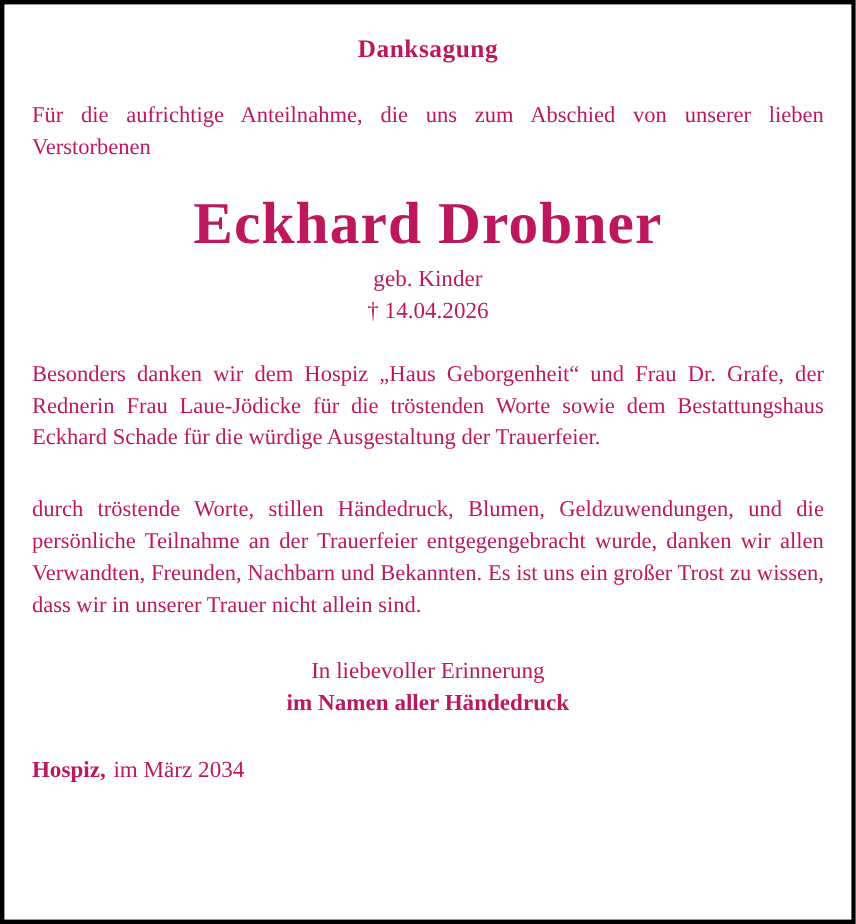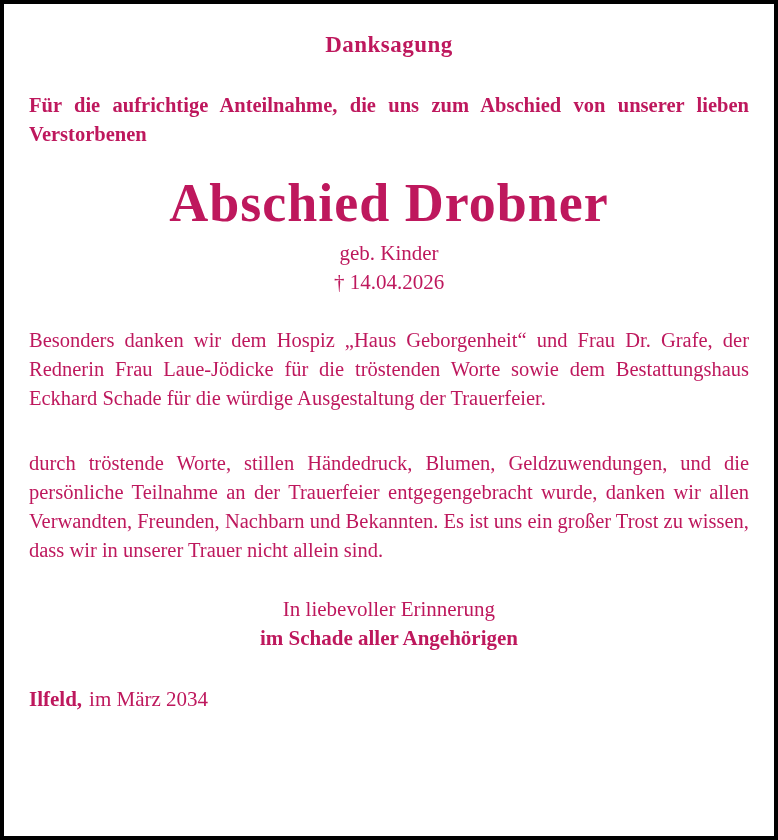--- a/index.html
+++ b/index.html
@@ -24,21 +24,20 @@
     text-align: center;
     font-size: 23px;
     font-weight: bold;
     letter-spacing: 0.5px;
   }
   .intro {
     margin: 33px 0 0 0;
     font-size: 20.5px;
     line-height: 29px;
     text-align: justify;
-    font-weight: bold;
   }
   .name-block {
     margin-top: 26px;
     text-align: center;
   }
   .deceased-name {
     margin: 0;
     font-size: 54px;
     line-height: 56px;
     font-weight: bold;
@@ -77,31 +76,31 @@
 </head>
 <body>
 
 <div class="page">
 
   <h1 class="notice-title">Danksagung</h1>
 
   <p class="intro">Für die aufrichtige Anteilnahme, die uns zum Abschied von unserer lieben Verstorbenen</p>
 
   <div class="name-block">
-    <h2 class="deceased-name">Abschied Drobner</h2>
+    <h2 class="deceased-name">Eckhard Drobner</h2>
     <div class="sub-line birth-name">geb. Kinder</div>
     <div class="sub-line death-date">† 14.04.2026</div>
   </div>
 
   <p class="body-par par-2">Besonders danken wir dem Hospiz „Haus Geborgenheit“ und Frau Dr. Grafe, der Rednerin Frau Laue-Jödicke für die tröstenden Worte sowie dem Bestattungshaus Eckhard Schade für die würdige Ausgestaltung der Trauerfeier.</p>
 
   <p class="body-par par-1">durch tröstende Worte, stillen Händedruck, Blumen, Geldzuwendungen, und die persönliche Teilnahme an der Trauerfeier entgegengebracht wurde, danken wir allen Verwandten, Freunden, Nachbarn und Bekannten. Es ist uns ein großer Trost zu wissen, dass wir in unserer Trauer nicht allein sind.</p>
 
   <div class="closing-block">
     <div>In liebevoller Erinnerung</div>
-    <div class="bold">im Schade aller Angehörigen</div>
+    <div class="bold">im Namen aller Händedruck</div>
   </div>
 
   <div class="place-date">
-    <span class="bold">Ilfeld,</span><span class="date-part">im März 2034</span>
+    <span class="bold">Hospiz,</span><span class="date-part">im März 2034</span>
   </div>
 
 </div>
 
 </body></html>

